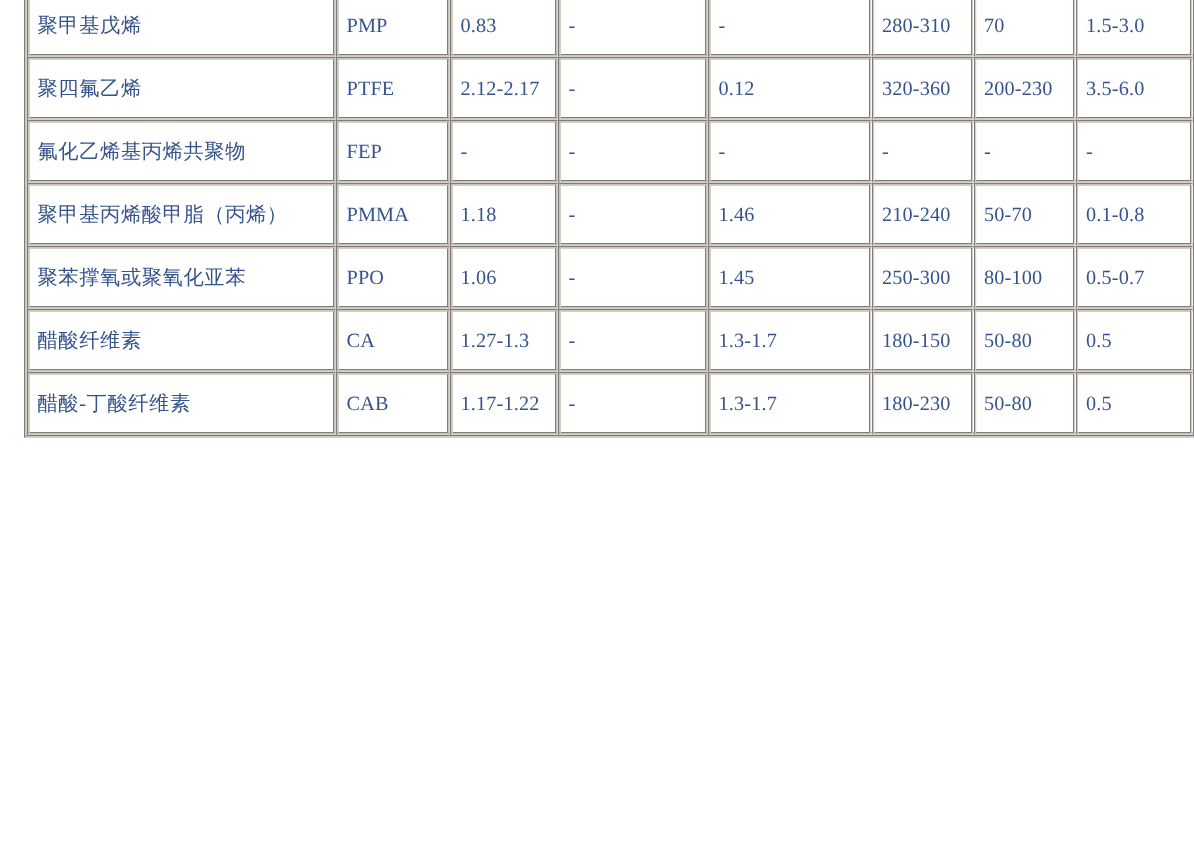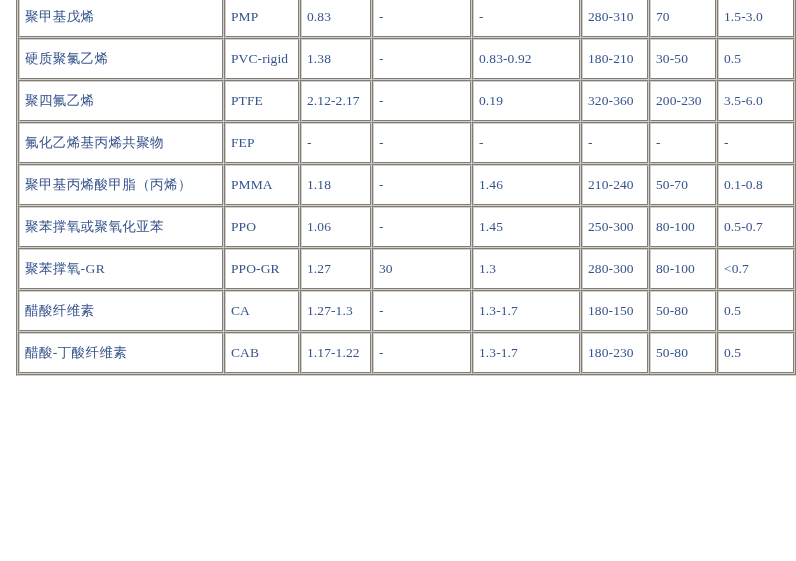--- a/index.html
+++ b/index.html
@@ -94,35 +94,25 @@
           <td class="c-name">聚甲基戊烯</td>
           <td class="c-latin">PMP</td>
           <td class="c-num">0.83</td>
           <td class="c-num">-</td>
           <td class="c-num">-</td>
           <td class="c-num">280-310</td>
           <td class="c-num">70</td>
           <td class="c-num">1.5-3.0</td>
         </tr>
         <tr>
-          <td class="c-name">硬质聚氯乙烯</td>
-          <td class="c-latin">PVC-rigid</td>
-          <td class="c-num">1.38</td>
-          <td class="c-num">-</td>
-          <td class="c-num">0.83-0.92</td>
-          <td class="c-num">180-210</td>
-          <td class="c-num">30-50</td>
-          <td class="c-num">0.5</td>
-        </tr>
-        <tr>
           <td class="c-name">聚四氟乙烯</td>
           <td class="c-latin">PTFE</td>
           <td class="c-num">2.12-2.17</td>
           <td class="c-num">-</td>
-          <td class="c-num">0.19</td>
+          <td class="c-num">0.12</td>
           <td class="c-num">320-360</td>
           <td class="c-num">200-230</td>
           <td class="c-num">3.5-6.0</td>
         </tr>
         <tr>
           <td class="c-name">氟化乙烯基丙烯共聚物</td>
           <td class="c-latin">FEP</td>
           <td class="c-num">-</td>
           <td class="c-num">-</td>
           <td class="c-num">-</td>
@@ -144,30 +134,20 @@
           <td class="c-name">聚苯撑氧或聚氧化亚苯</td>
           <td class="c-latin">PPO</td>
           <td class="c-num">1.06</td>
           <td class="c-num">-</td>
           <td class="c-num">1.45</td>
           <td class="c-num">250-300</td>
           <td class="c-num">80-100</td>
           <td class="c-num">0.5-0.7</td>
         </tr>
         <tr>
-          <td class="c-name">聚苯撑氧-GR</td>
-          <td class="c-latin">PPO-GR</td>
-          <td class="c-num">1.27</td>
-          <td class="c-num">30</td>
-          <td class="c-num">1.3</td>
-          <td class="c-num">280-300</td>
-          <td class="c-num">80-100</td>
-          <td class="c-num">&lt;0.7</td>
-        </tr>
-        <tr>
           <td class="c-name">醋酸纤维素</td>
           <td class="c-latin">CA</td>
           <td class="c-num">1.27-1.3</td>
           <td class="c-num">-</td>
           <td class="c-num">1.3-1.7</td>
           <td class="c-num">180-150</td>
           <td class="c-num">50-80</td>
           <td class="c-num">0.5</td>
         </tr>
         <tr>

